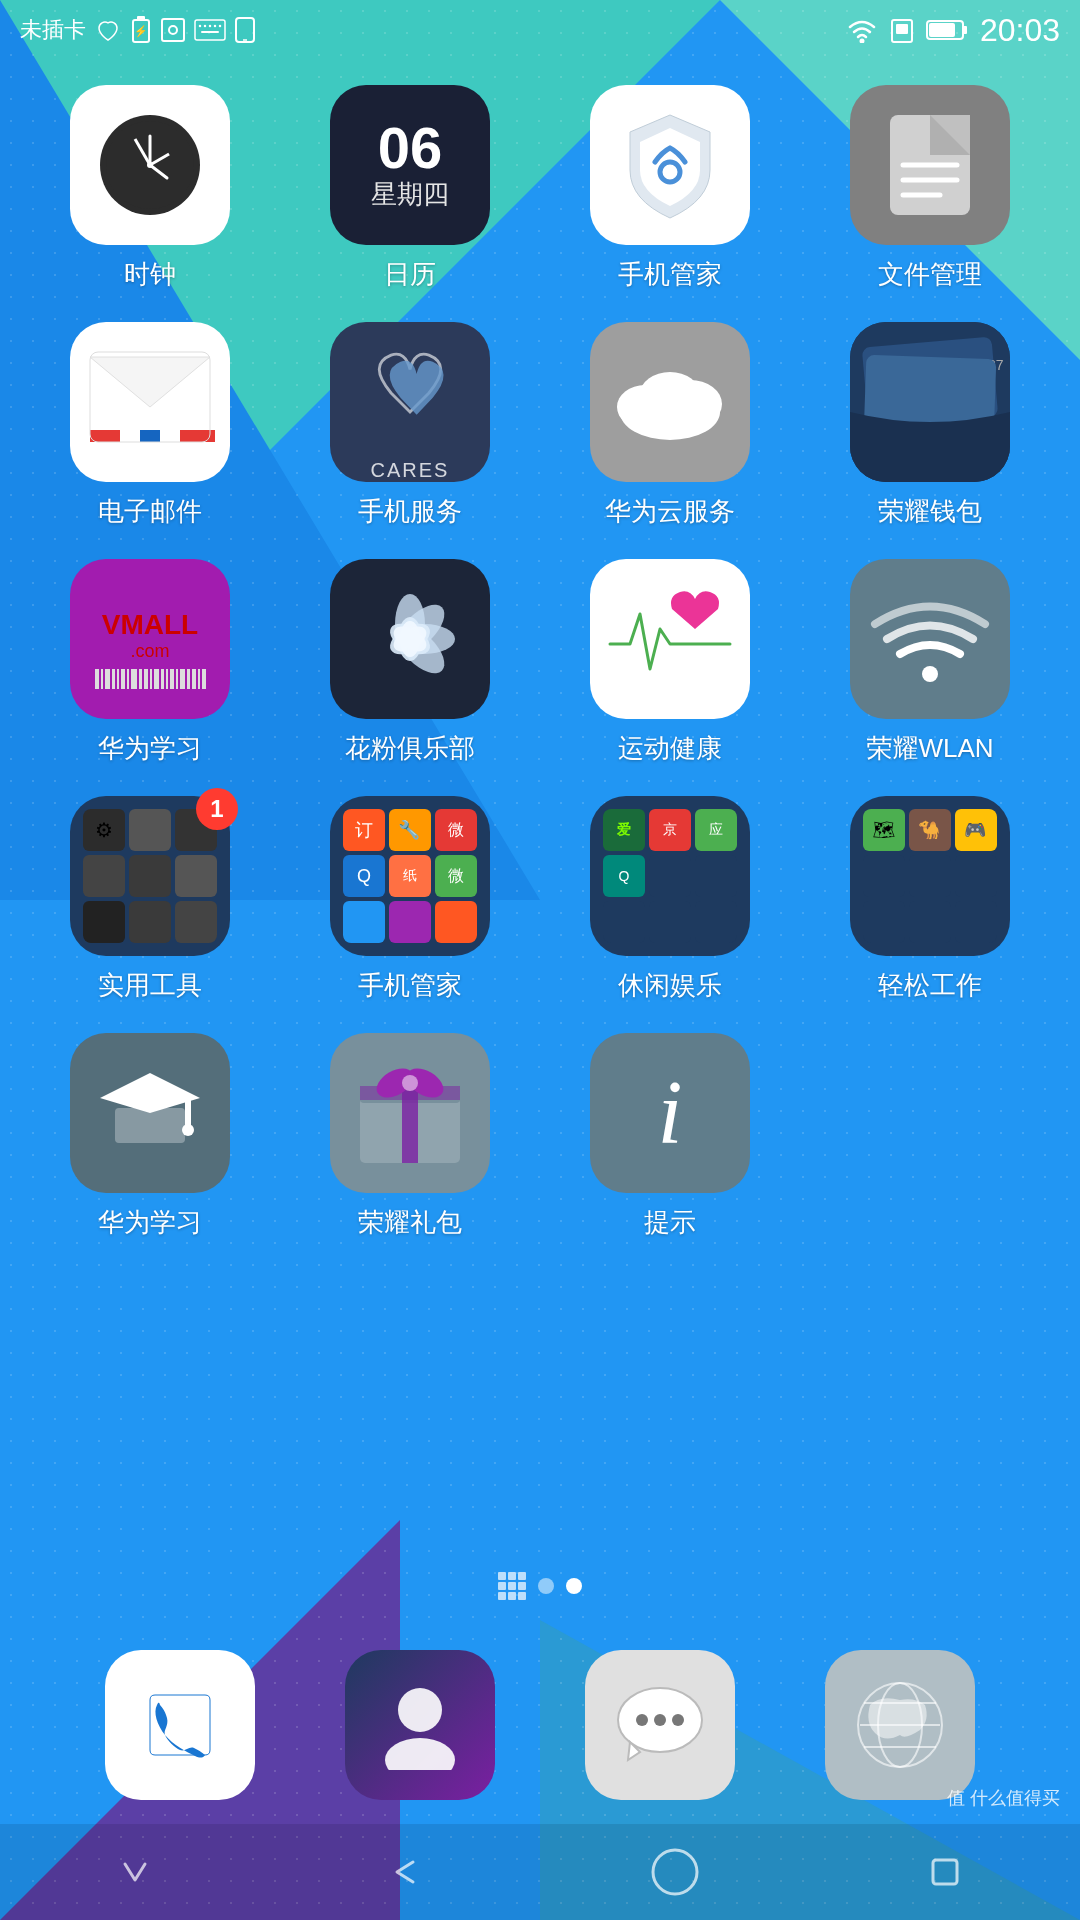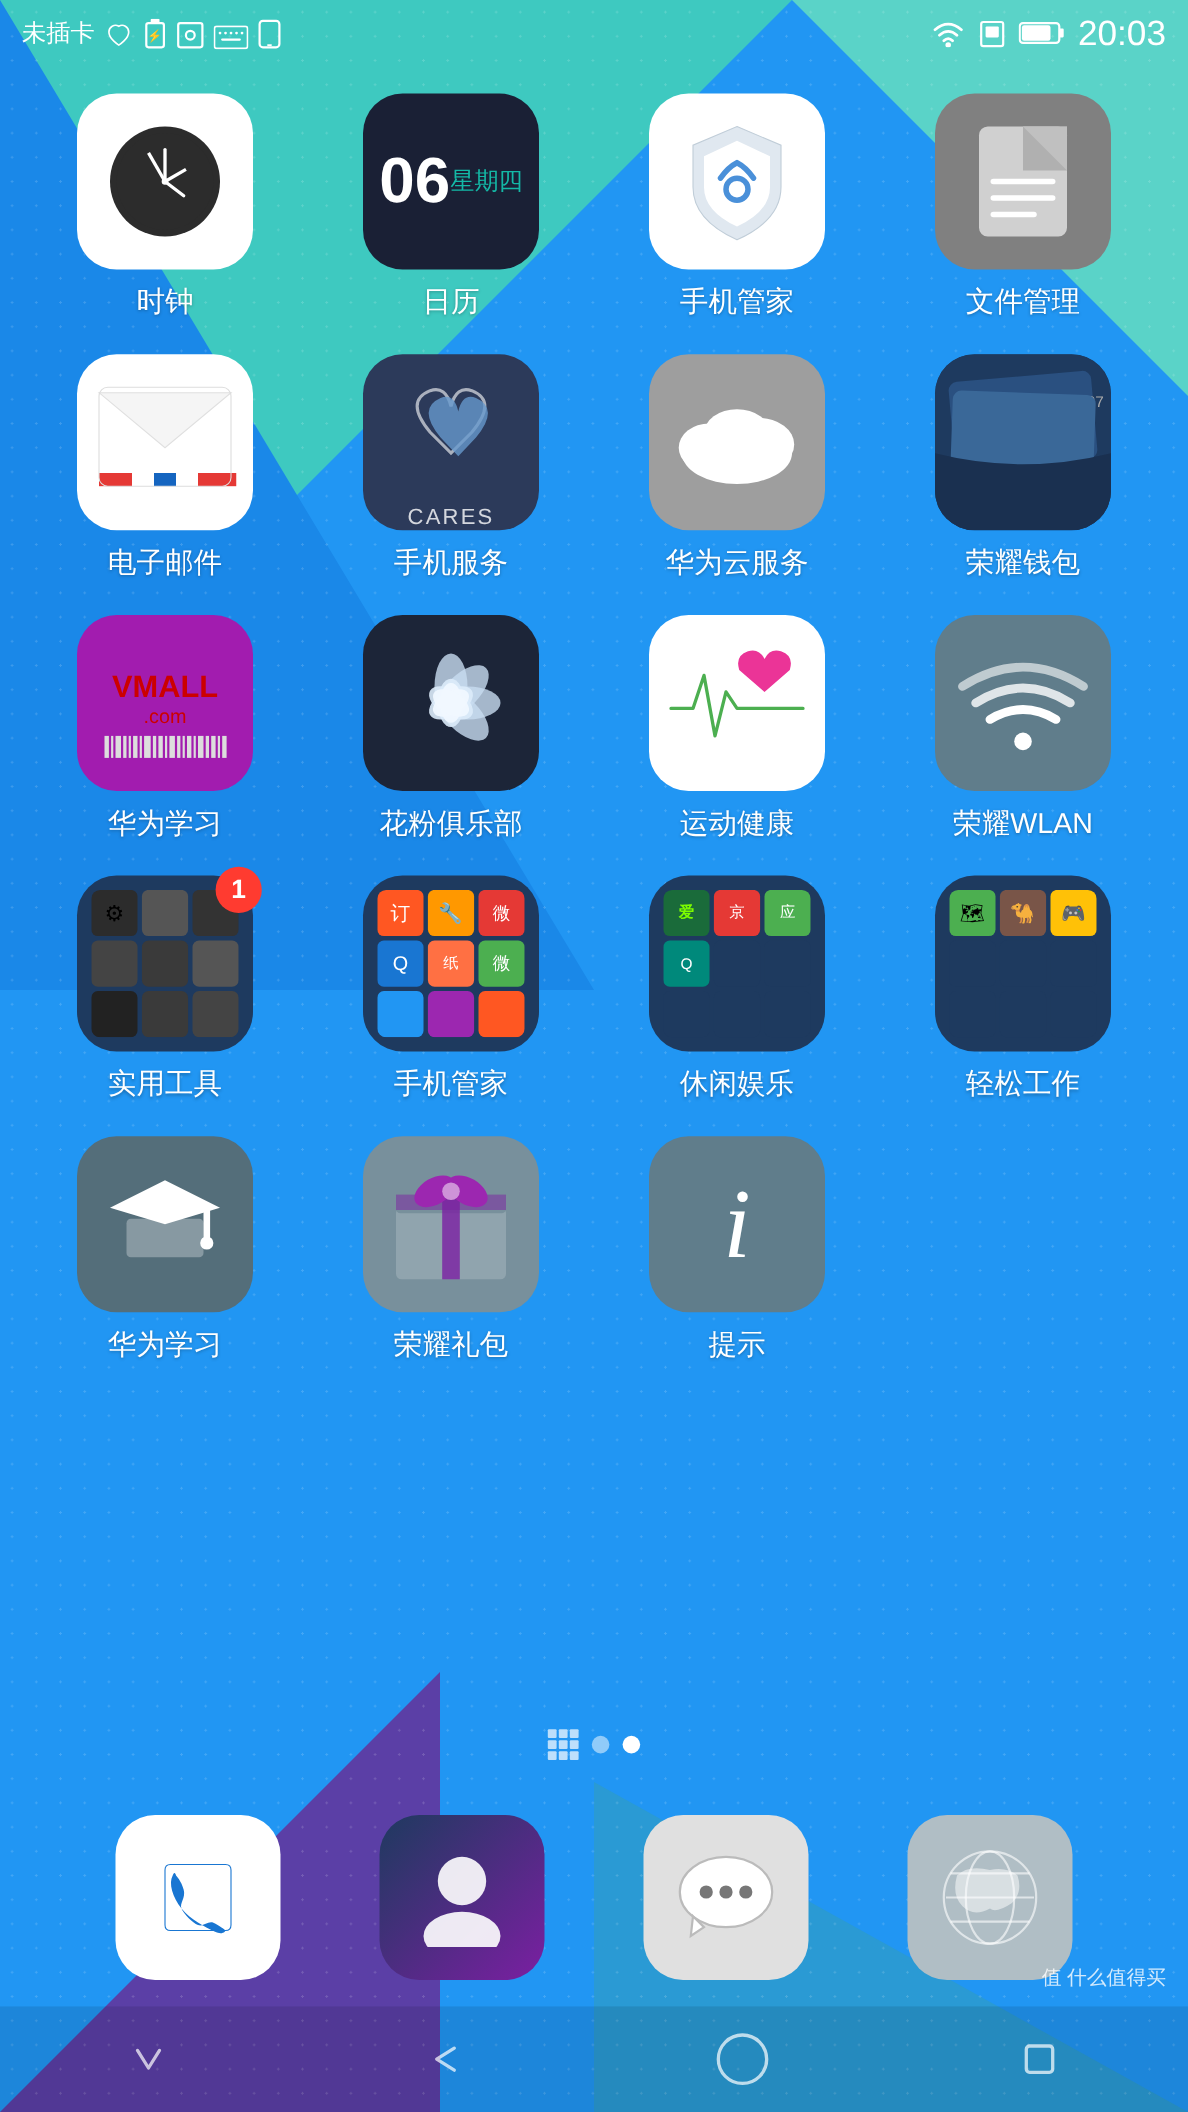--- a/index.html
+++ b/index.html
@@ -83,21 +83,21 @@
       height: 60px;
       display: flex;
       align-items: center;
       justify-content: space-between;
       padding: 0 20px;
       z-index: 100;
     }
 
     .status-left {
       display: flex;
-      align-items: flex-end;
+      align-items: center;
       gap: 8px;
       color: white;
       font-size: 22px;
     }
 
     .status-right {
       display: flex;
       align-items: center;
       gap: 12px;
       color: white;
@@ -425,23 +425,23 @@
             <line x1="45" y1="45" x2="62" y2="58" stroke="white" stroke-width="3" stroke-linecap="round"></line>
             <circle cx="45" cy="45" r="3" fill="white"></circle>
           </svg>
         </div>
       </div>
       <span class="app-label">时钟</span>
     </div>
 
     <div class="app-item">
       <div class="app-icon icon-calendar">
-        <div style="display:flex;flex-direction:row;align-items:center;justify-content:center;height:100%">
+        <div style="display:flex;flex-direction:column;align-items:center;justify-content:center;height:100%">
           <span style="color:white;font-size:58px;font-weight:bold;line-height:1">06</span>
-          <span style="color:#14b8a6;font-size:22px">星期四</span>
+          <span style="color:#e5e5e5;font-size:26px">星期四</span>
         </div>
       </div>
       <span class="app-label">日历</span>
     </div>
 
     <div class="app-item">
       <div class="app-icon icon-shield">
         <svg width="100" height="110" viewBox="0 0 100 110">
           <path d="M50 5 L90 22 L90 60 Q90 90 50 108 Q10 90 10 60 L10 22 Z" fill="#e0e8f0" stroke="#c0cdd8" stroke-width="1"></path>
           <path d="M50 18 L80 32 L80 60 Q80 82 50 96 Q20 82 20 60 L20 32 Z" fill="white"></path>

